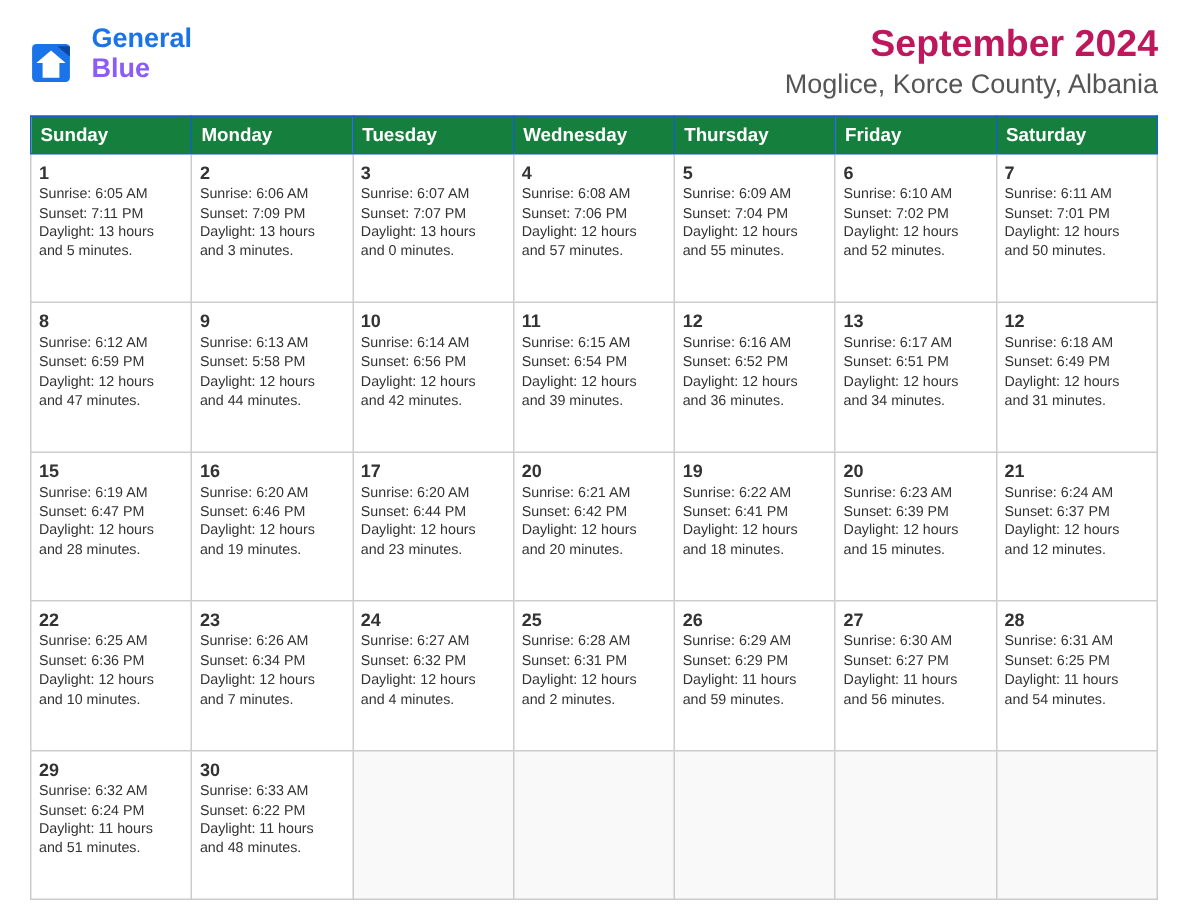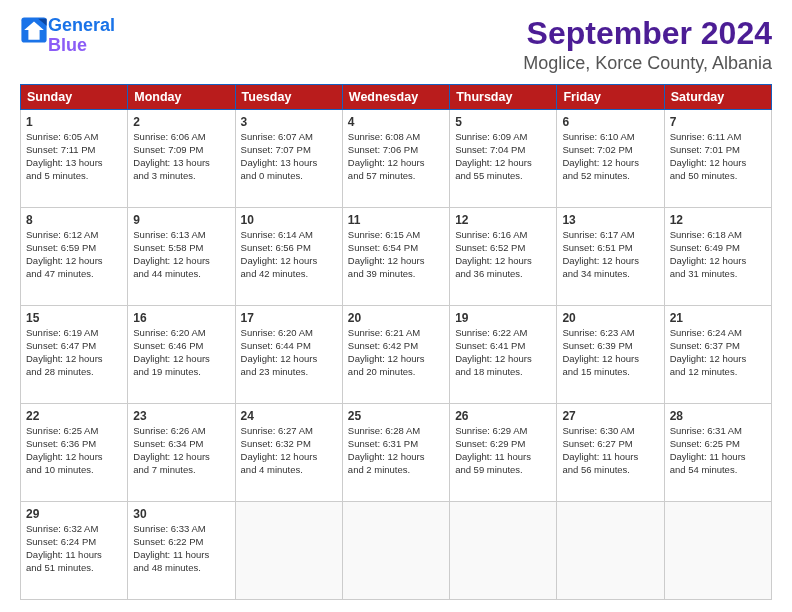--- a/index.html
+++ b/index.html
@@ -18,59 +18,59 @@
       flex-direction: column;
     }
     .header {
       display: flex;
       justify-content: space-between;
       align-items: flex-start;
       margin-bottom: 10px;
     }
     .logo {
       display: flex;
-      align-items: flex-start;
-      gap: 0;
+      align-items: flex-end;
+      gap: 13px;
     }
     .logo-text {
       font-size: 18px;
       font-weight: bold;
       color: #333;
       line-height: 1.1;
     }
     .logo-text span {
       color: #1a73e8;
     }
     .logo-icon {
       width: 28px;
       height: 28px;
     }
     .title-block {
       text-align: right;
     }
     .month-title {
-      font-size: 32px;
+      font-size: 25px;
       font-weight: bold;
-      color: #4c1d95;
+      color: #be185d;
       line-height: 1.1;
     }
     .location {
       font-size: 18px;
       color: #555;
       margin-top: 2px;
     }
     .calendar {
       flex: 1;
       border: 1px solid #ccc;
       border-collapse: collapse;
       width: 100%;
       table-layout: fixed;
     }
     .calendar th {
-      background: #b91c1c;
+      background: #15803d;
       color: #fff;
       font-size: 12.5px;
       font-weight: bold;
       padding: 5px 6px;
       text-align: left;
       border: 1px solid #1560c0;
     }
     .calendar td {
       border: 1px solid #ccc;
       vertical-align: top;

